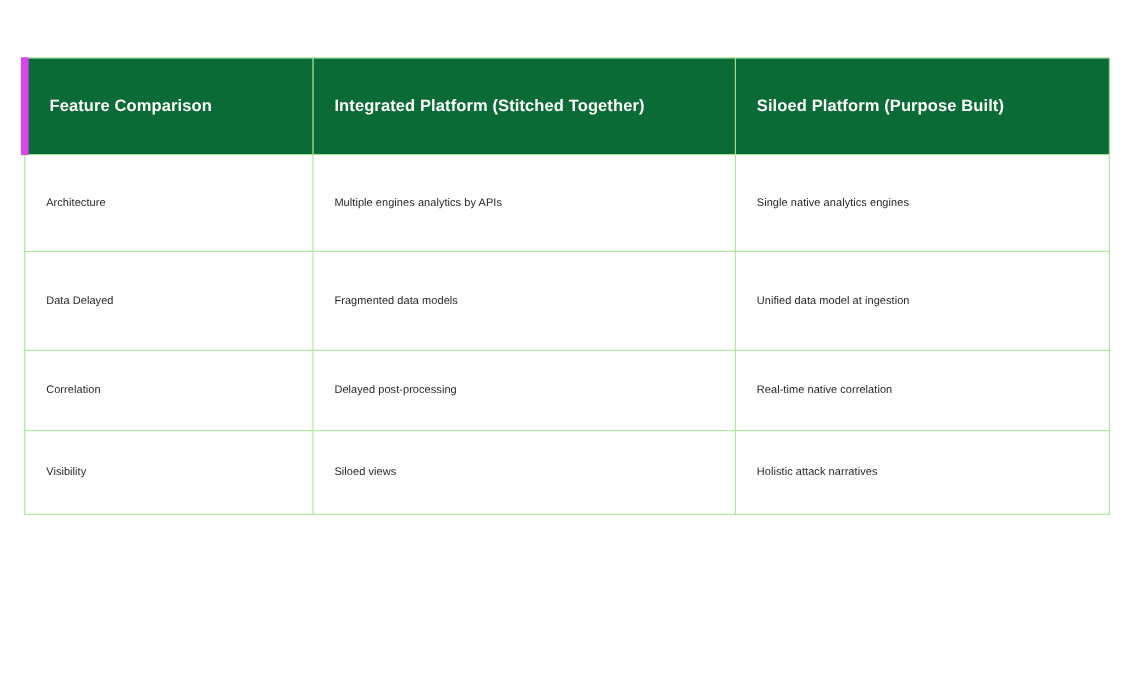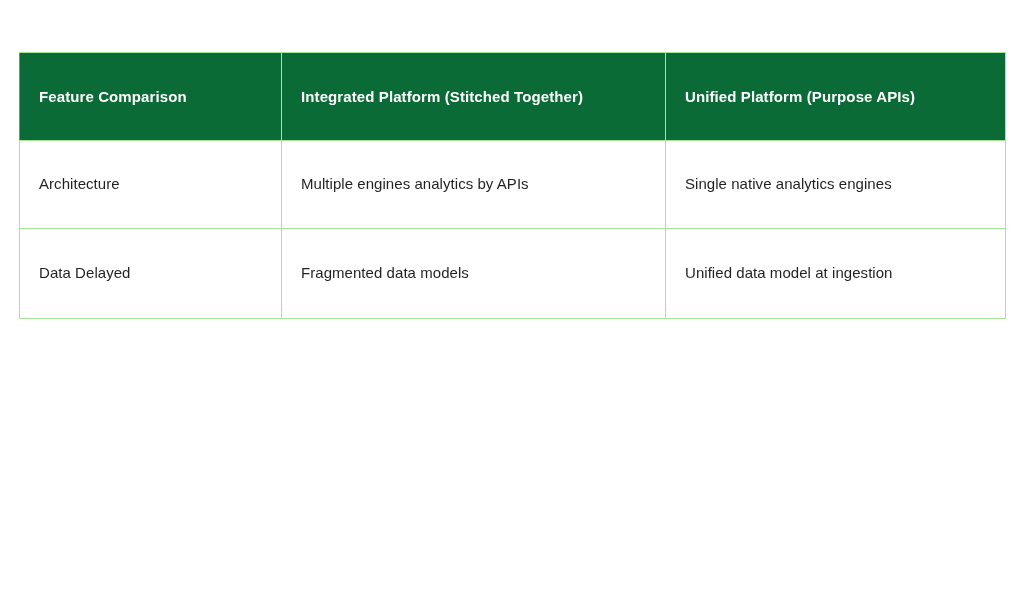--- a/index.html
+++ b/index.html
@@ -51,28 +51,28 @@
     line-height: 1.3;
     text-align: left;
     vertical-align: middle;
     padding: 0 0 0 19px;
     height: 88px;
     border: 1px solid #a8e59a;
     box-sizing: border-box;
     letter-spacing: 0.1px;
   }
   thead tr.header-row th:first-child {
-    border-left: 1px solid #d946ef;
+    border-left: 7px solid #d946ef;
   }
 
   
   tbody tr.body-row td {
     background: #ffffff;
     color: #1f2123;
-    font-size: 15px;
+    font-size: 10px;
     font-weight: normal;
     line-height: 1.35;
     text-align: left;
     vertical-align: middle;
     padding: 0 14px 0 19px;
     border: 1px solid #a8e59a;
     box-sizing: border-box;
     letter-spacing: 0.05px;
   }
 
@@ -101,21 +101,21 @@
 
       <thead>
         <tr class="header-row">
           <th>
             <span class="cell-text">Feature Comparison</span>
           </th>
           <th>
             <span class="cell-text">Integrated Platform (Stitched Together)</span>
           </th>
           <th>
-            <span class="cell-text">Unified Platform (Purpose APIs)</span>
+            <span class="cell-text">Siloed Platform (Purpose Built)</span>
           </th>
         </tr>
       </thead>
 
       <tbody>
         <tr class="body-row">
           <td>
             <span class="cell-text">Architecture</span>
           </td>
           <td>
@@ -131,19 +131,41 @@
             <span class="cell-text">Data Delayed</span>
           </td>
           <td>
             <span class="cell-text">Fragmented data models</span>
           </td>
           <td>
             <span class="cell-text">Unified data model at ingestion</span>
           </td>
         </tr>
 
+        <tr class="body-row">
+          <td>
+            <span class="cell-text">Correlation</span>
+          </td>
+          <td>
+            <span class="cell-text">Delayed post-processing</span>
+          </td>
+          <td>
+            <span class="cell-text">Real-time native correlation</span>
+          </td>
+        </tr>
 
+        <tr class="body-row">
+          <td>
+            <span class="cell-text">Visibility</span>
+          </td>
+          <td>
+            <span class="cell-text">Siloed views</span>
+          </td>
+          <td>
+            <span class="cell-text">Holistic attack narratives</span>
+          </td>
+        </tr>
 
       </tbody>
     </table>
   </div>
 
 </div>
 
 </body></html>

